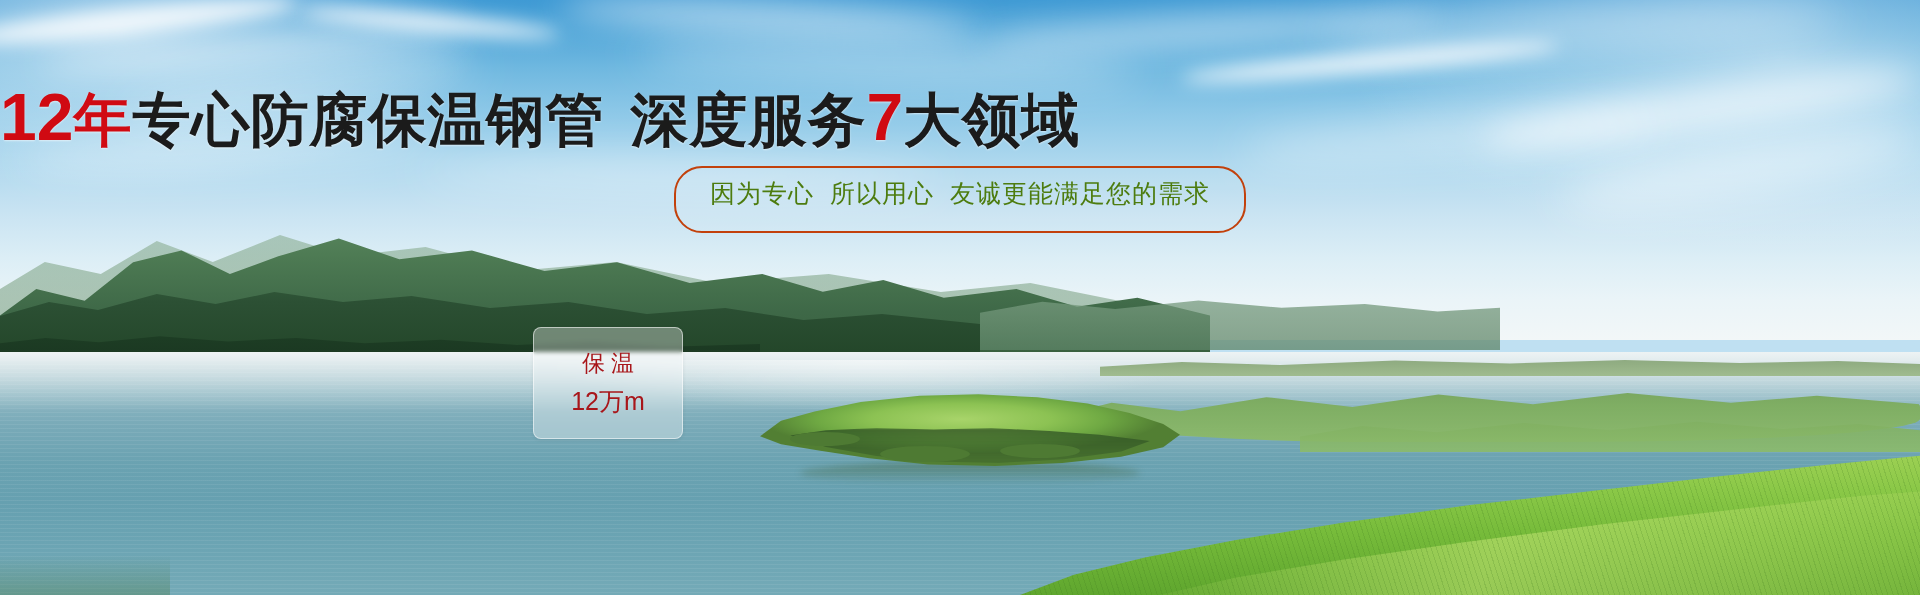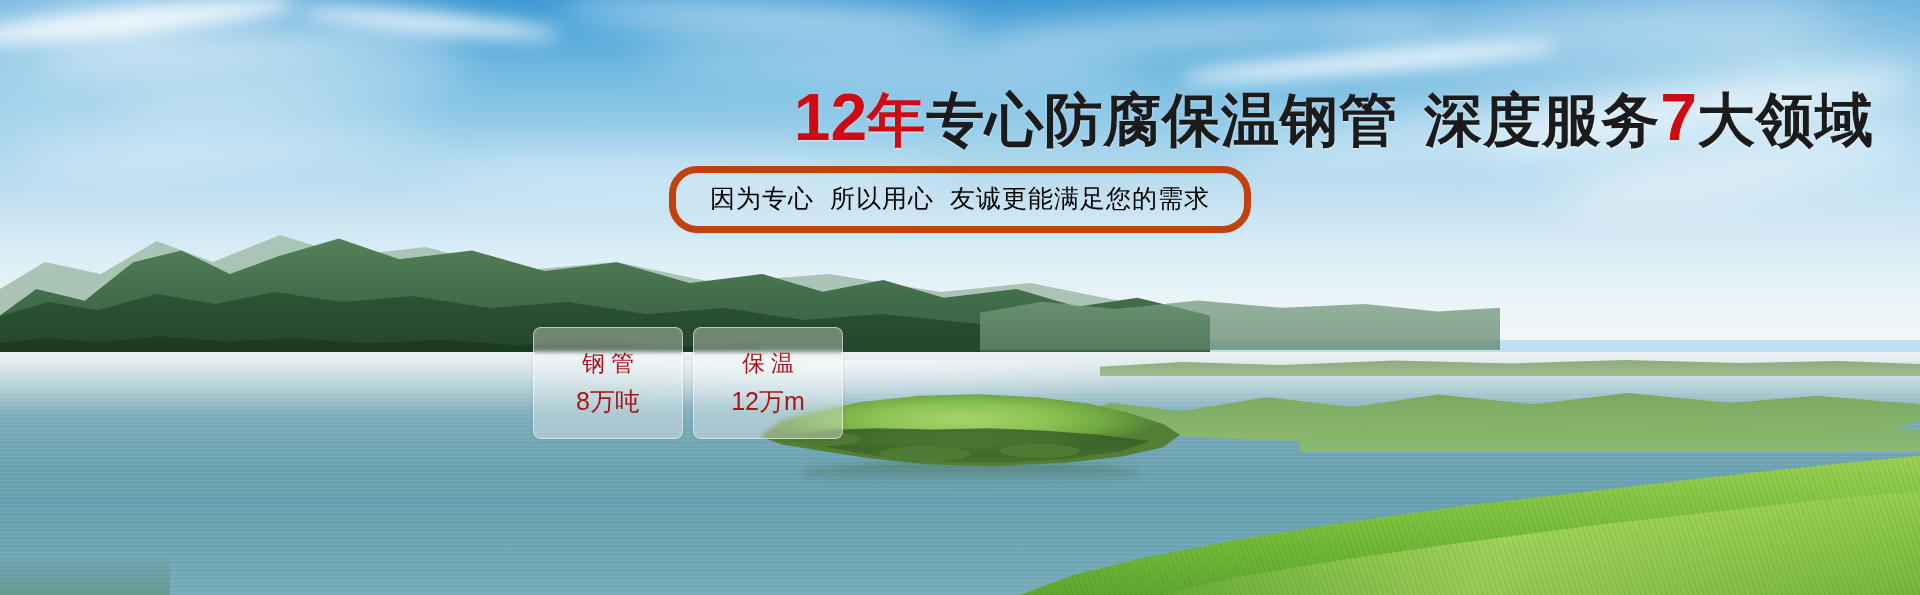--- a/index.html
+++ b/index.html
@@ -211,43 +211,43 @@
     background:linear-gradient(to top, rgba(82,130,90,.45), rgba(82,130,90,0));
   }
 
   
   .content {
     position:absolute; left:0; top:0; width:1920px; height:595px;
   }
 
   .headline {
     position:absolute; left:0; top:84px; width:1874px;
-    text-align:right;
+    text-align:left;
     font-size:58px;
     font-weight:bold;
     letter-spacing:1px;
     color:#1b1b1b;
     white-space:nowrap;
     line-height:1;
     text-shadow:0 1px 2px rgba(255,255,255,.55);
   }
   .headline .num { color:#d00a12; font-size:66px; letter-spacing:0; }
   .headline .red { color:#d00a12; }
   .headline .gap { display:inline-block; width:26px; }
 
   .subtitle-wrap {
     position:absolute; left:0; top:166px; width:1920px;
     display:flex; justify-content:center;
   }
   .subtitle {
-    border:7px solid #c2410c;
+    border:2px solid #c2410c;
     border-radius:28px;
-    padding:9px 34px 11px;
+    padding:9px 34px 21px;
     font-size:25px;
-    color:#000000;
+    color:#4d7c0f;
     letter-spacing:1px;
     white-space:nowrap;
     background:rgba(255,255,255,.06);
   }
   .subtitle .sp { display:inline-block; width:16px; }
 
   
   .cards {
     position:absolute; left:533px; top:327px;
     display:flex;
@@ -339,24 +339,20 @@
     </div>
 
     <div class="subtitle-wrap">
       <div class="subtitle">
         <span>因为专心</span><span class="sp"></span><span>所以用心</span><span class="sp"></span><span>友诚更能满足您的需求</span>
       </div>
     </div>
 
     <div class="cards">
 
-      <div class="card">
-        <div class="card-label">钢管</div>
-        <div class="card-value"><span>8万吨</span></div>
-      </div>
 
 
       <div class="card">
         <div class="card-label">保温</div>
         <div class="card-value"><span>12万m</span></div>
       </div>
 
     </div>
 
   </div>

